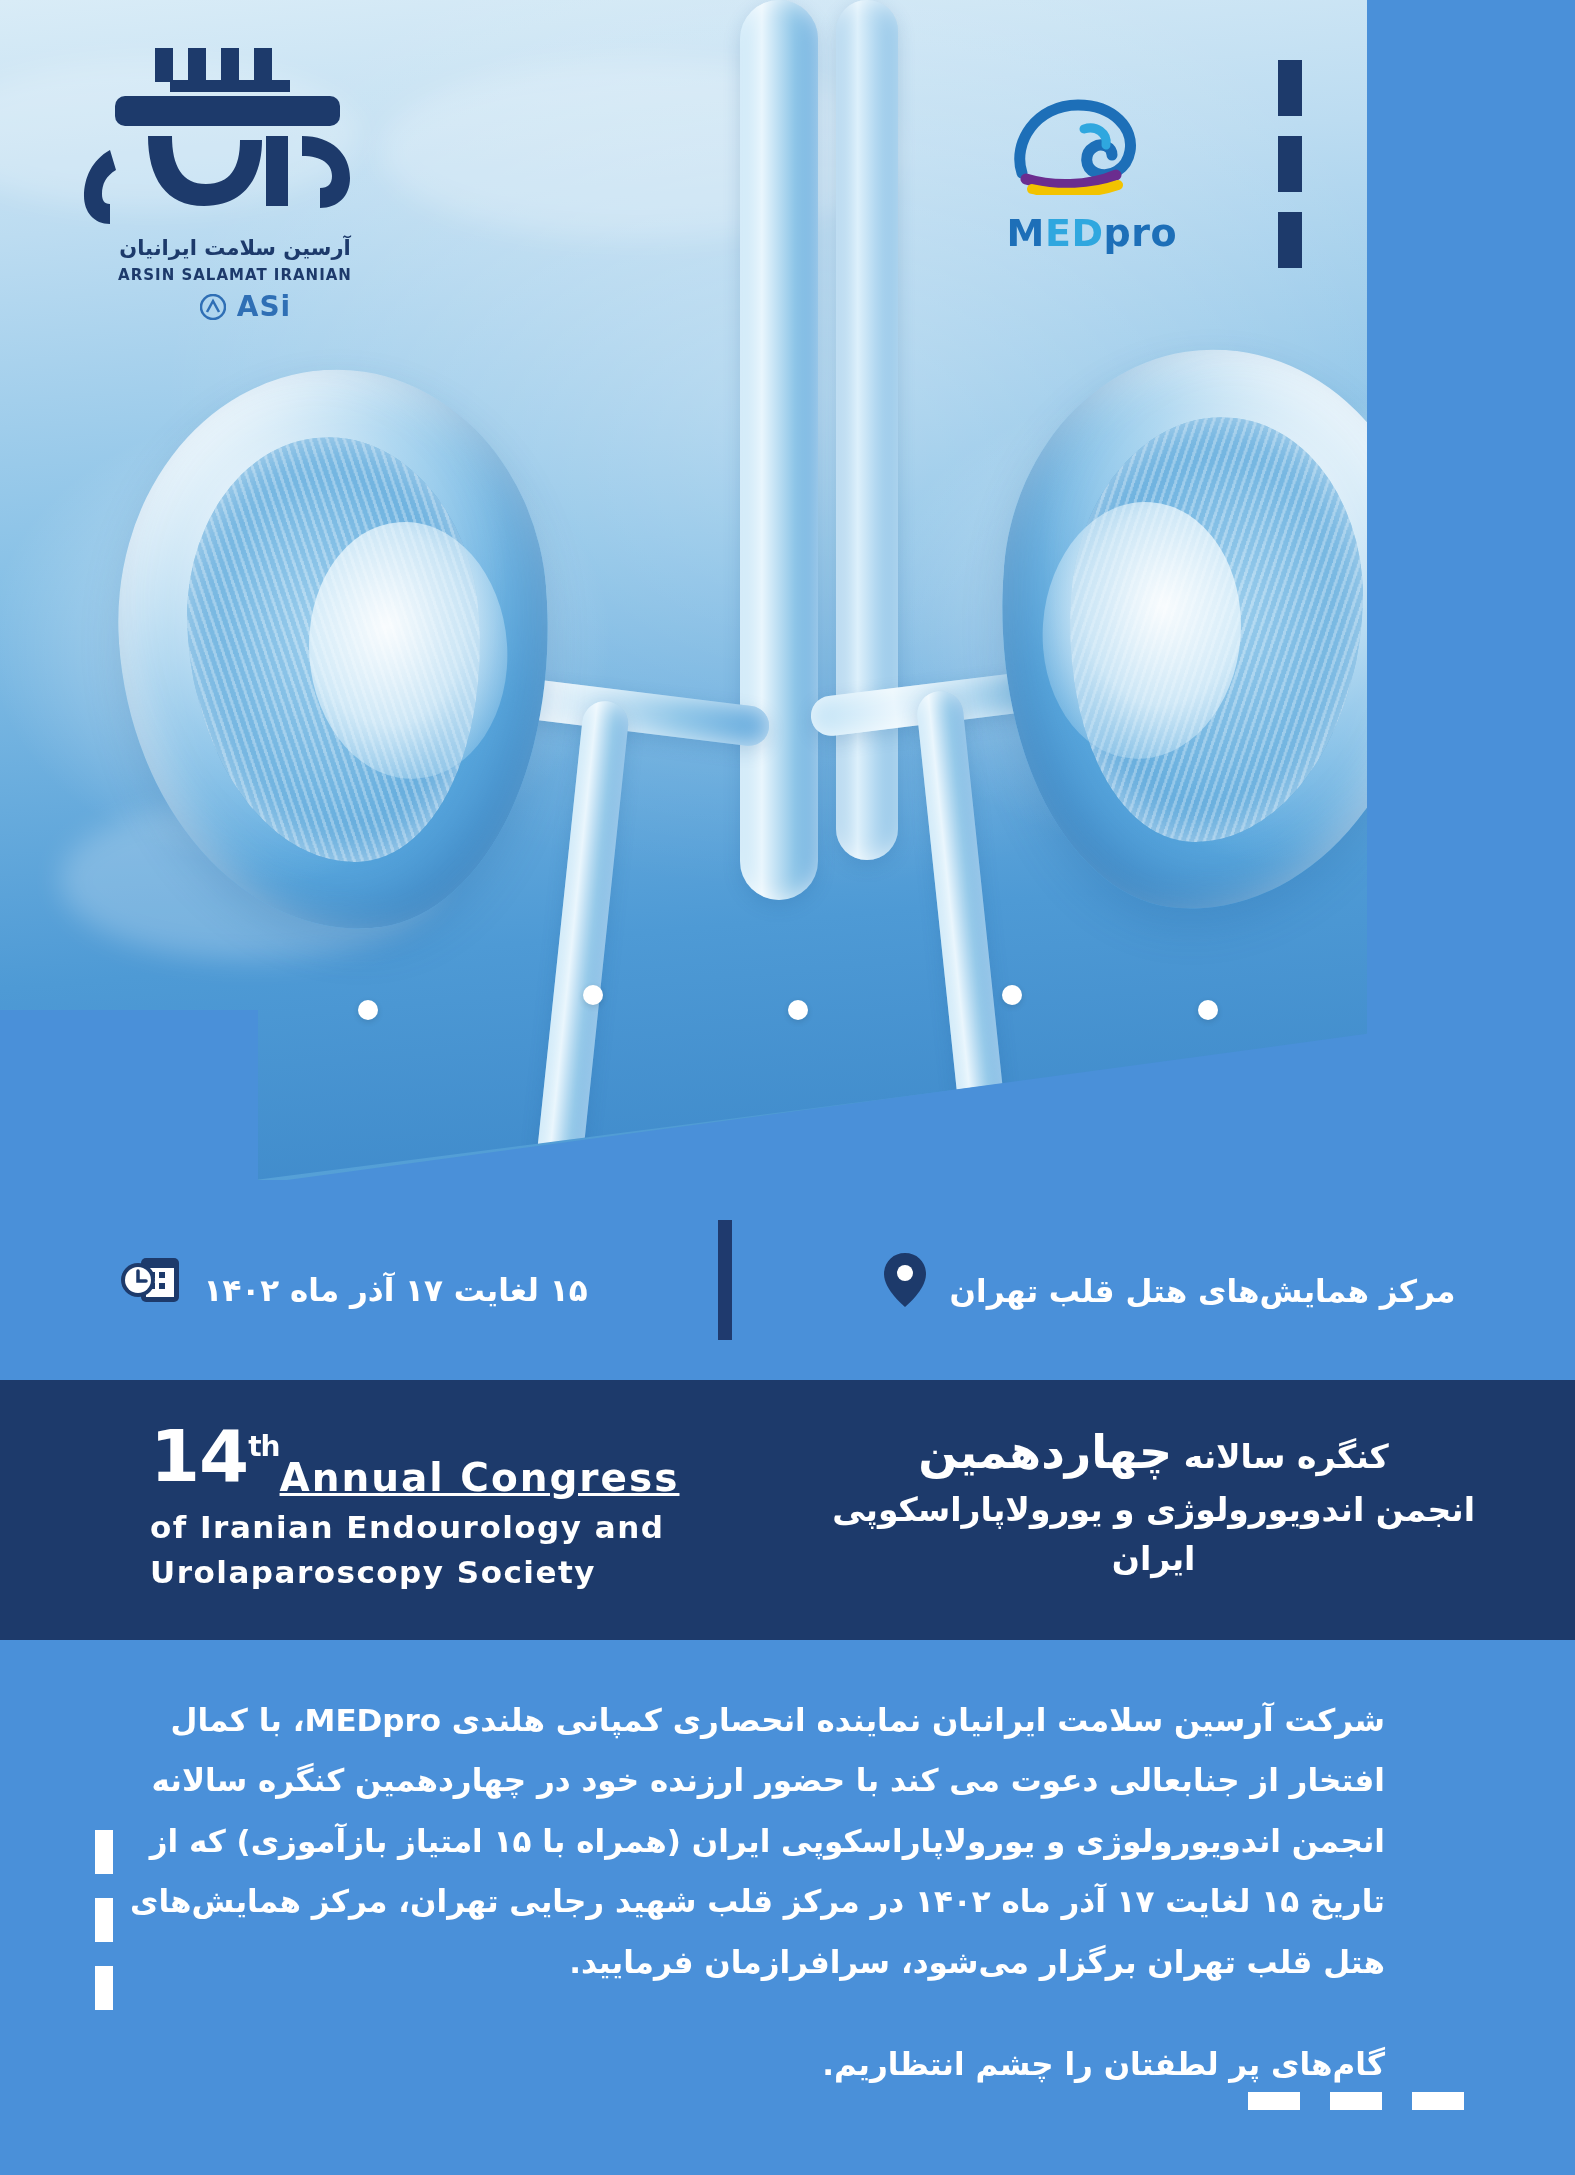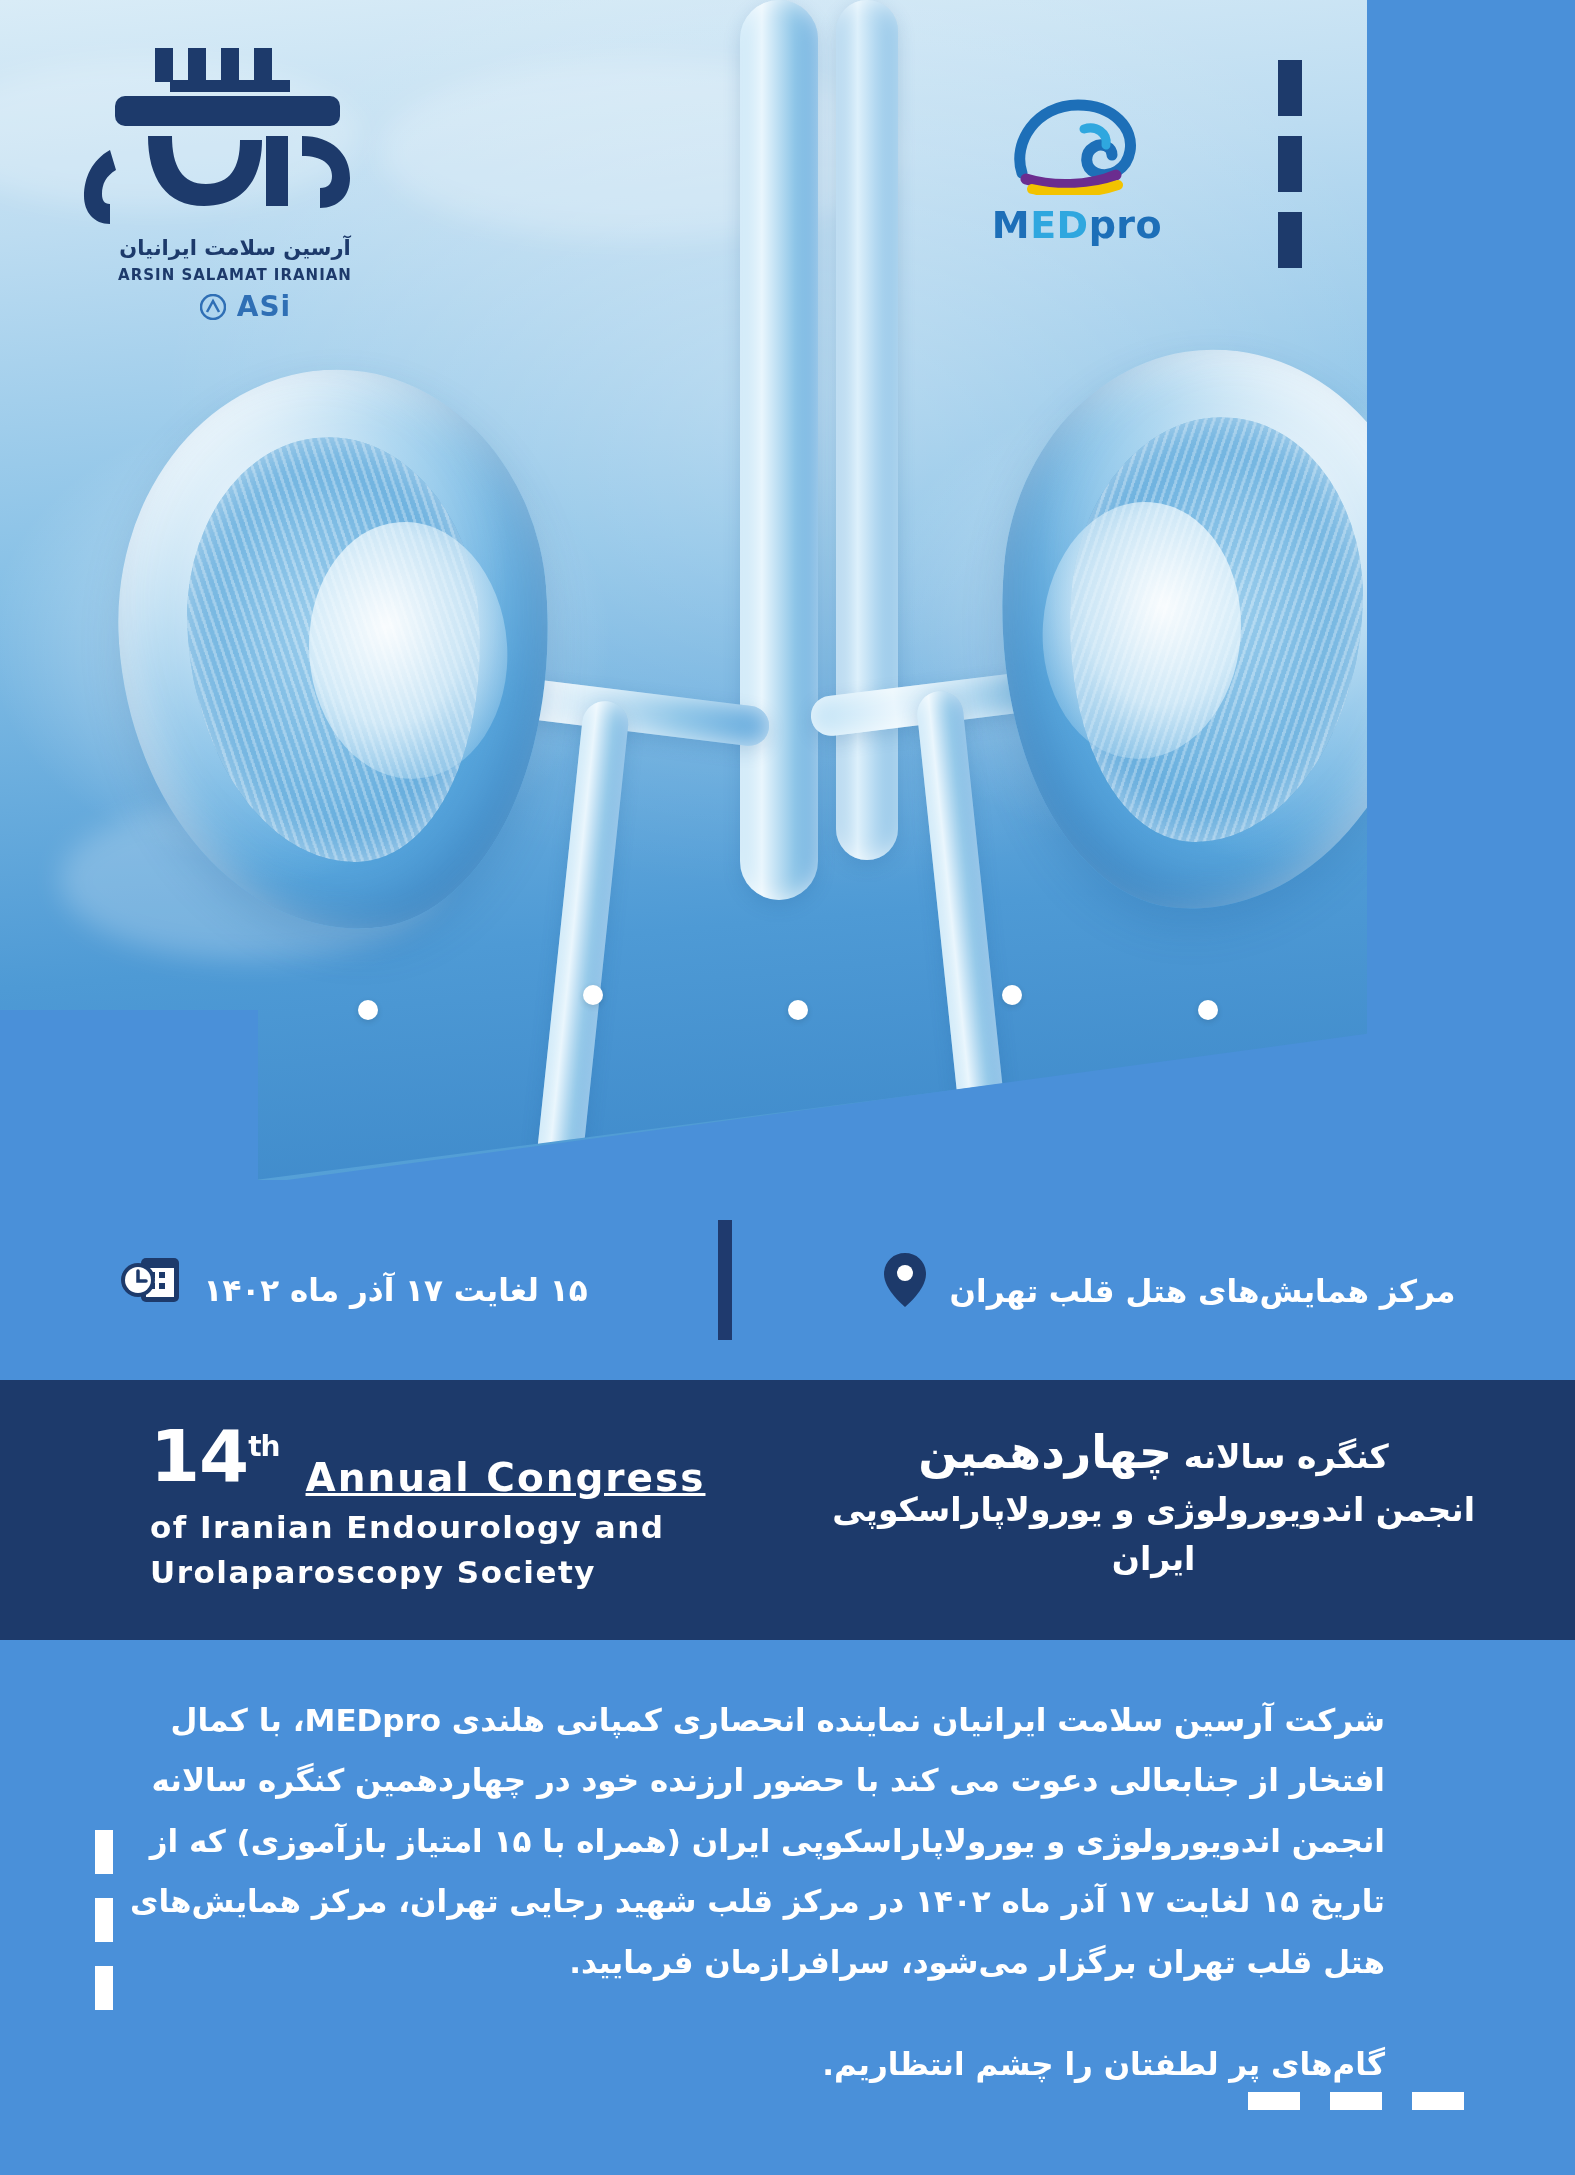--- a/index.html
+++ b/index.html
@@ -176,21 +176,20 @@
   .title-en {
     position: absolute;
     left: 150px; top: 42px;
     direction: ltr;
     text-align: left;
     line-height: 1.32;
   }
   .title-en .row1 {
     display: flex;
     align-items: flex-start;
-    gap: 26px;
   }
   .title-en .numeral {
     font-size: 72px;
     font-weight: bold;
     letter-spacing: -1px;
     line-height: 0.95;
   }
   .title-en .ord {
     font-size: 28px;
     font-weight: bold;
@@ -283,21 +282,22 @@
     right: 190px; top: 95px;
     width: 200px;
     text-align: center;
     direction: ltr;
   }
   .medpro-word {
     font-size: 38px;
     font-weight: bold;
     color: #1d6fb8;
     letter-spacing: 0.5px;
-    margin-top: 4px;
+    margin-top: 12px;
+    text-align: right;
   }
   .medpro-word .mid { color: #2fa7df; }
 </style>
 </head>
 <body>
 
 <div id="poster">
 
   <div class="hero">
     <div class="hero-photo">

